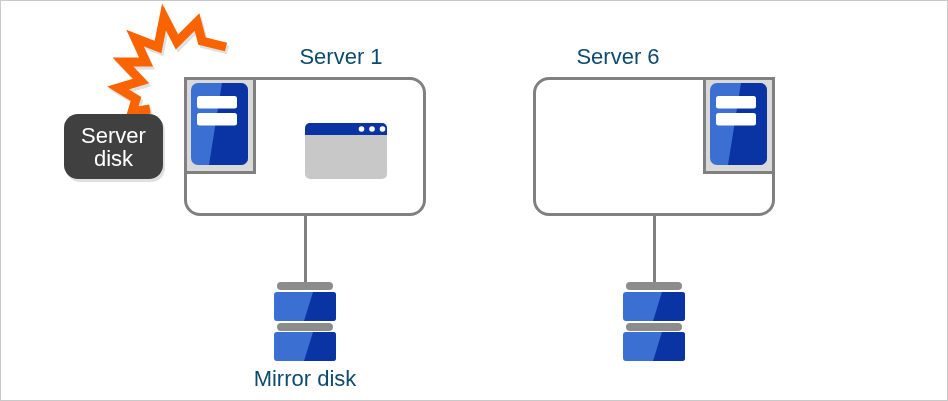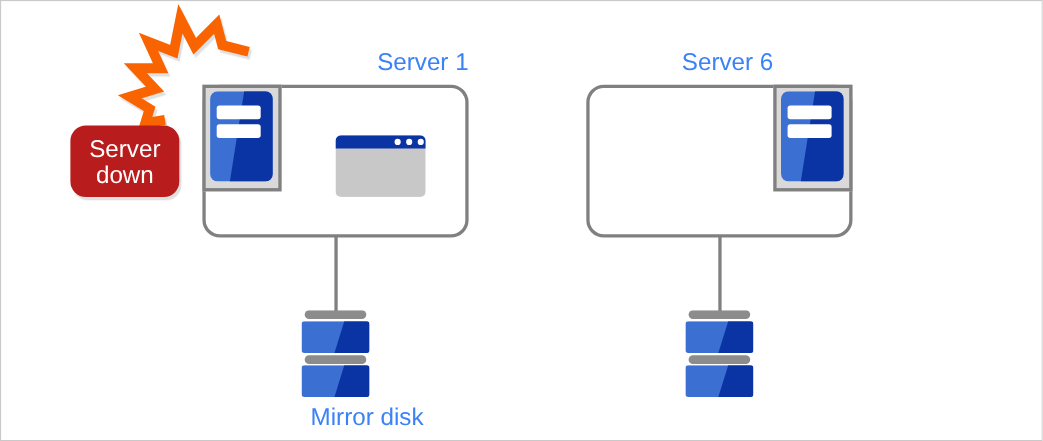--- a/index.html
+++ b/index.html
@@ -41,22 +41,22 @@
     z-index: 2;
   }
   #server1-frame { left: 183px; top: 76px; }
   #server2-frame { left: 702px; top: 76px; }
   .tower-svg { position: absolute; left: 4px; top: 3px; }
 
   .diagram-label {
     position: absolute;
     font-size: 22px;
     line-height: 24px;
-    color: #3b82f6;
-    text-align: right;
+    color: #0c4a6e;
+    text-align: center;
     z-index: 3;
     white-space: nowrap;
   }
   #server1-title { left: 255px; top: 44px; width: 170px; }
   #server2-title { left: 532px; top: 44px; width: 170px; }
   #application-a-label { left: 262px; top: 95px; width: 164px; }
   #mirror-disk-label { left: 224px; top: 366px; width: 160px; }
 
   .app-window-svg { position: absolute; left: 304px; top: 122px; z-index: 2; }
 
@@ -74,21 +74,21 @@
   .disk-svg { position: absolute; top: 281px; z-index: 1; }
   #mirror-disk-1 { left: 273px; }
   #mirror-disk-2 { left: 622px; }
 
   .badge {
     position: absolute;
     left: 63px;
     top: 113px;
     width: 99px;
     height: 65px;
-    background: #b91c1c;
+    background: #404040;
     border-radius: 14px;
     color: #ffffff;
     font-size: 22px;
     line-height: 23px;
     display: flex;
     flex-direction: column;
     align-items: center;
     justify-content: center;
     z-index: 4;
     filter: drop-shadow(2px 3px 0 #e0e0e0);
@@ -121,21 +121,21 @@
 </svg>
 
 <div class="canvas">
 
   <svg class="bolt-svg" width="130" height="115" viewBox="0 0 130 115">
     <polyline points="46,105 28,108 32,95 14,84 37,77 19,58 42,58 31,34 54,43 60,13 73,38 93,18 98,37 122,43" fill="none" stroke-width="9" stroke-linejoin="miter" stroke-miterlimit="8" stroke="#fa6400"></polyline>
   </svg>
 
   <div class="badge">
     <span>Server</span>
-    <span>down</span>
+    <span>disk</span>
   </div>
 
   <div class="diagram-label" id="server1-title">Server 1</div>
   <div class="diagram-label" id="server2-title">Server 6</div>
 
   <div class="server-box" id="server1-box"></div>
   <div class="server-box" id="server2-box"></div>
 
   <div class="icon-frame" id="server1-frame">
     <svg class="tower-svg" width="57" height="82" viewBox="0 0 57 82">

